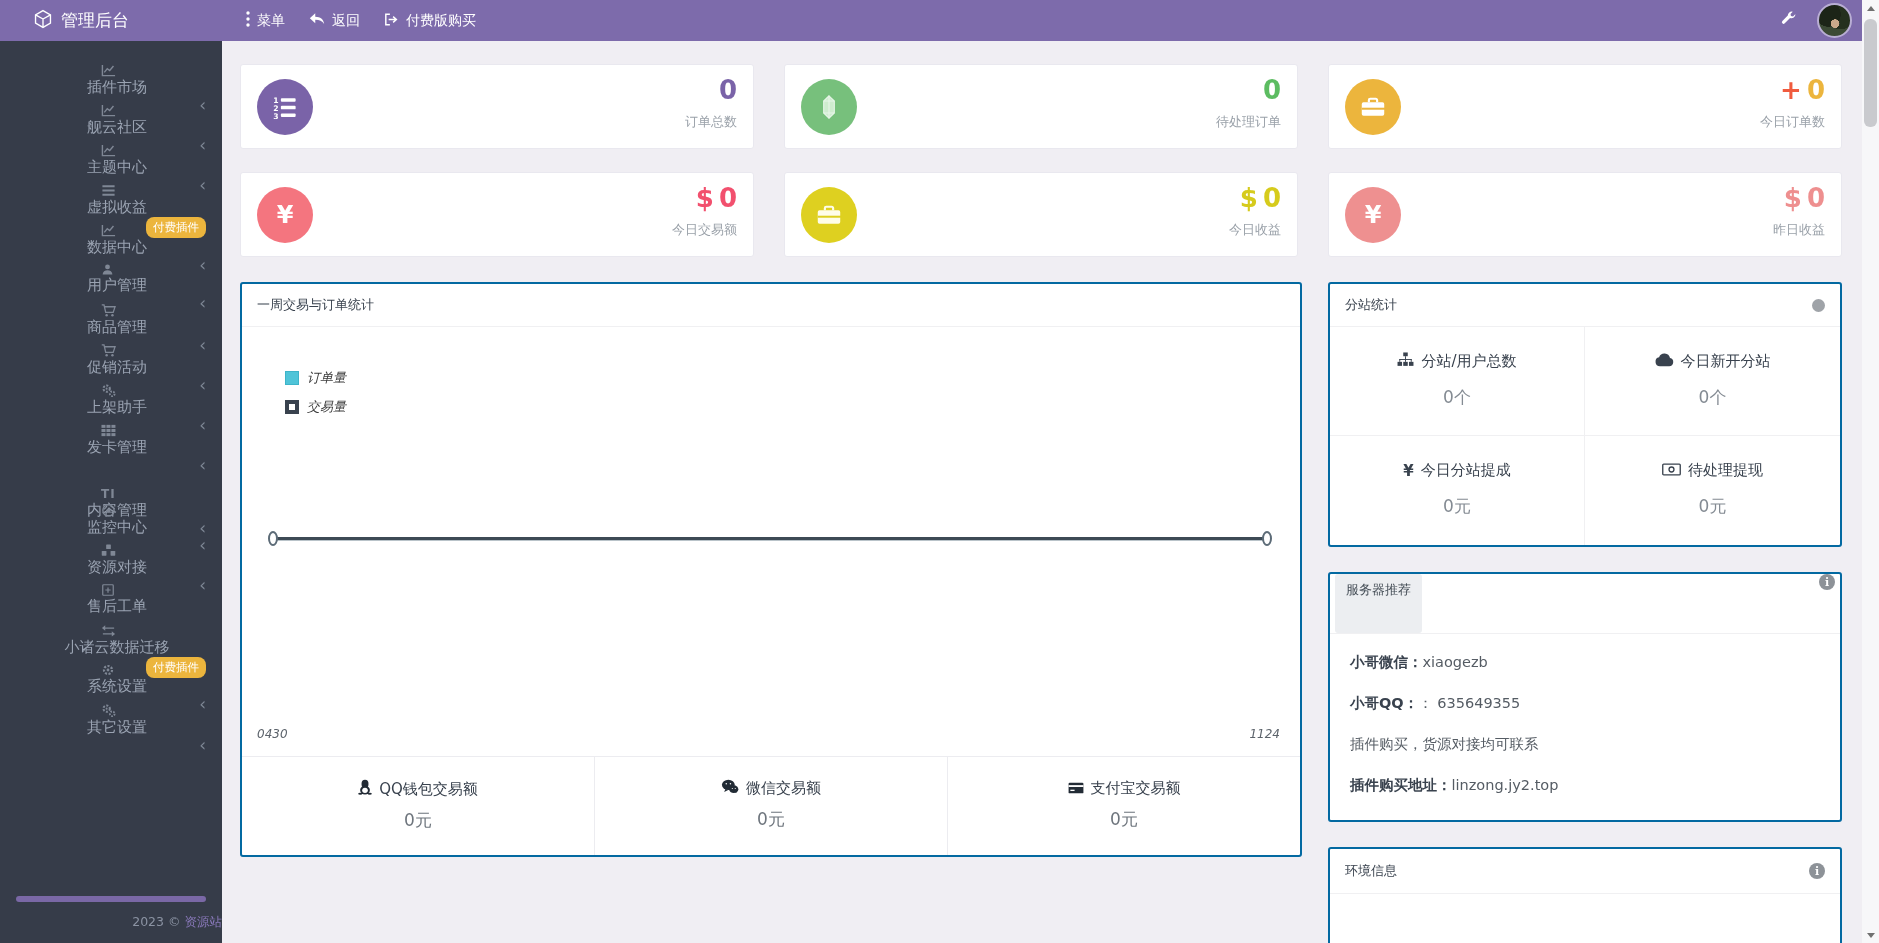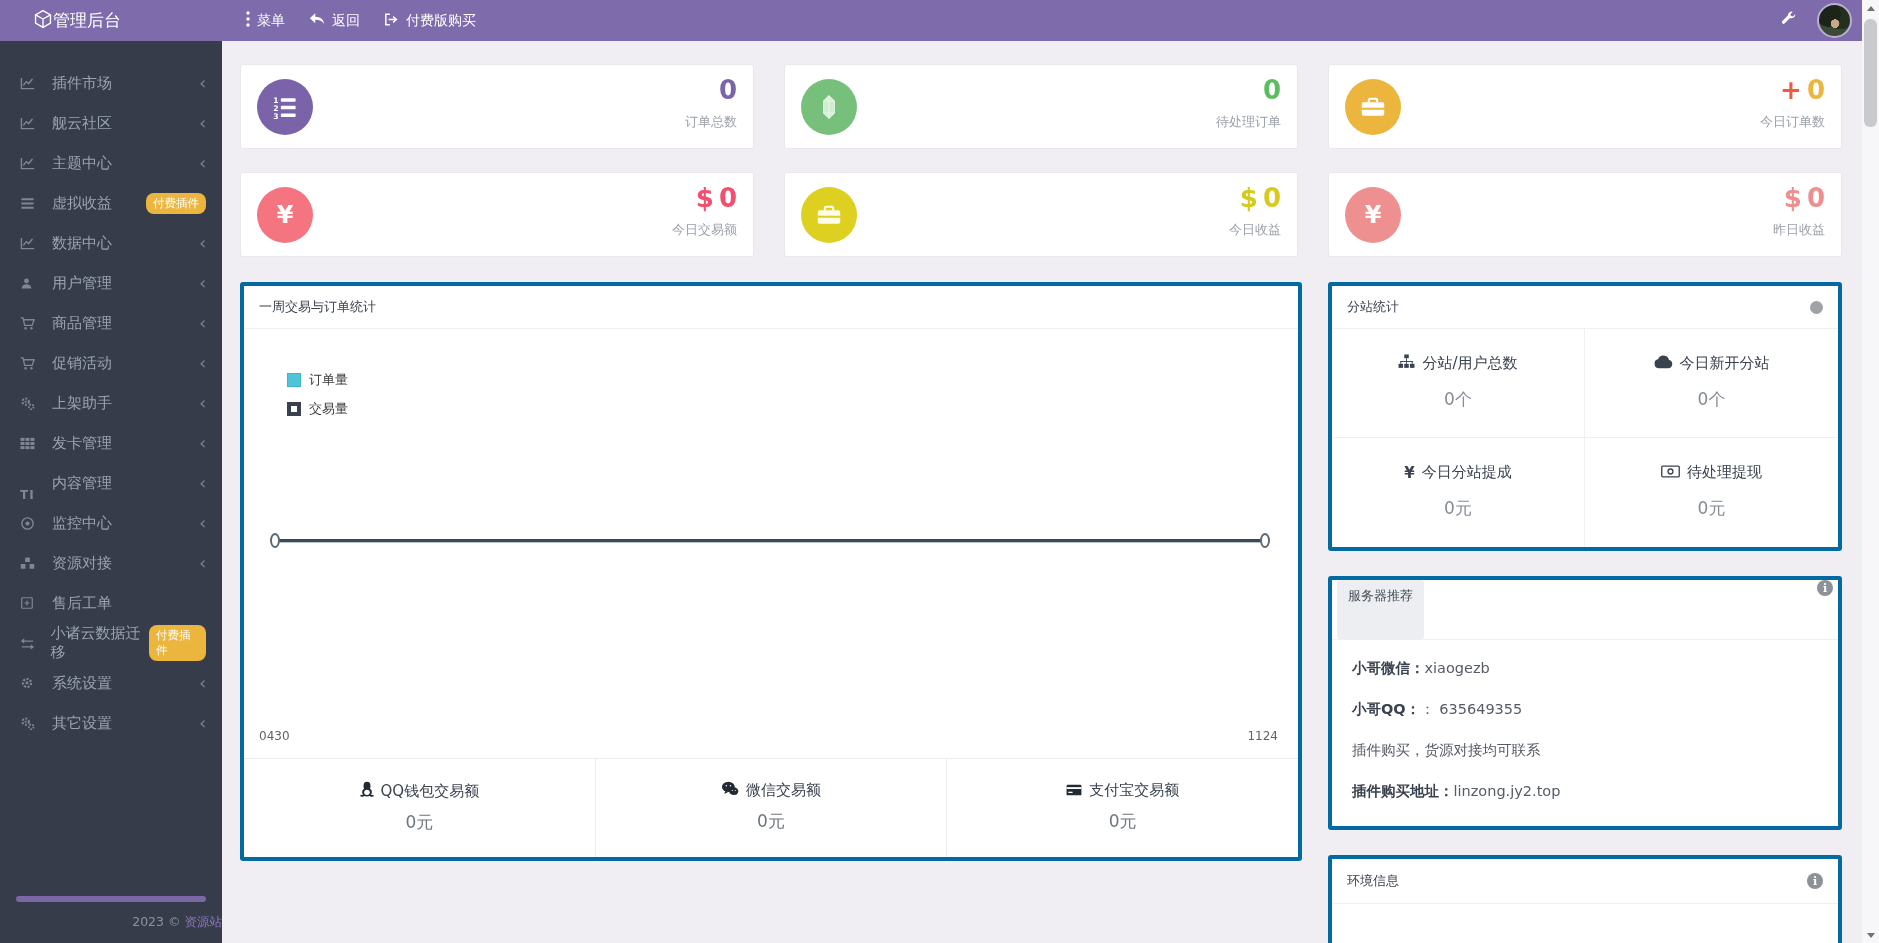--- a/index.html
+++ b/index.html
@@ -1,32 +1,32 @@
 <!DOCTYPE html>
 <html><head>
 <meta charset="utf-8">
 <style>
   * { margin:0; padding:0; box-sizing:border-box; }
   html,body { width:1879px; height:943px; overflow:hidden; background:#f0eef3;
     font-family:"DejaVu Sans","Liberation Sans",sans-serif; }
   .topbar { position:absolute; left:0; top:0; width:1862px; height:41px; background:#7d6bab;
     display:flex; align-items:center; color:#fff; z-index:5; }
-  .brand { width:222px; display:flex; align-items:center; gap:0; padding-left:33px; font-size:17px; }
+  .brand { width:222px; display:flex; align-items:center; gap:8px; padding-left:33px; font-size:17px; }
   .tb-item { display:flex; align-items:center; gap:7px; font-size:14px; margin-left:24px; cursor:pointer; }
   .tb-item:first-of-type { margin-left:4px; }
   .tb-right { margin-left:auto; display:flex; align-items:center; gap:20px; padding-right:10px; }
   .avatar { width:35px; height:35px; border-radius:50%; border:2px solid #b9aed4;
     background:
       radial-gradient(circle at 52% 60%, #c9a98a 0 17%, rgba(0,0,0,0) 18%),
       radial-gradient(circle at 30% 30%, #1c2417 0 40%, rgba(0,0,0,0) 41%),
       radial-gradient(circle at 70% 35%, #24301e 0 45%, rgba(0,0,0,0) 46%),
       radial-gradient(circle at 50% 50%, #3c4a35 0 70%, #222a20 100%); }
   
   .sidebar { position:absolute; left:0; top:41px; bottom:0; width:222px; background:#363c49; padding-top:22px; }
-  .side-item { height:40px; display:flex; align-items:center; padding:0 16px 0 20px; cursor:pointer; color:#9aa3b2; }
+  .side-item { height:40px; display:flex; align-items:center; padding:0 16px 0 20px; cursor:pointer; color:#9aa3b2;flex-direction:column; }
   .si-icon { width:24px; color:#7f8795; display:flex; align-items:center; }
   .si-label { font-size:15px; margin-left:8px; }
   .si-chevron { margin-left:auto; color:#7d8694; font-size:17px; line-height:1; }
   .si-badge { margin-left:auto; background:#ecb53d; color:#fff; font-size:11.5px; padding:3px 7px; border-radius:8px; }
   .ti-text { font-size:12px; font-weight:bold; letter-spacing:1px;margin-top:24px; }
   .side-footer { position:absolute; left:0; right:0; bottom:12px; text-align:right; }
   .side-bar-line { width:190px; height:6px; border-radius:3px; background:#7a68a6; margin:0 auto 12px auto; }
   .side-copy { font-size:12.5px; color:#8b93a3; }
   .side-copy a { color:#8a79bb; text-decoration:none; }
   
@@ -44,24 +44,24 @@
   .stat-prefix { margin-right:5px; }
   .stat-label { font-size:13px; color:#9aa1a9; margin-top:7px; }
   .ic-purple{background:#7a63a8;} .ic-green{background:#77c07c;} .ic-amber{background:#ecb53d;}
   .ic-pink{background:#f4757f;} .ic-yellow{background:#ded020;} .ic-salmon{background:#ee9090;}
   .sc-0 .stat-value{color:#7a63a8;} .sc-1 .stat-value{color:#5cbc61;}
   .sc-2 .stat-value{color:#ecb53d;} .sc-2 .stat-prefix{color:#f05b3e;}
   .sc-3 .stat-value{color:#f2506e;} .sc-4 .stat-value{color:#d6cb1c;} .sc-5 .stat-value{color:#ee8f8f;}
   .mid-amber{fill:#ecb53d;} .mid-yellow{fill:#ded020;}
   .columns { display:flex; gap:26px; margin-top:25px; align-items:flex-start; }
   .col-left { flex:1; } .col-right { width:514px; flex:none; }
-  .panel { background:#fff; border:4px solid #0369a1; border-radius:3px; }
+  .panel { background:#fff; border:2px solid #0369a1; border-radius:3px; }
   .panel-header { height:43px; display:flex; align-items:center; padding:0 15px;
     border-bottom:1px solid #f0f0f2; font-size:13px; color:#39424e; }
-  .chart-body { height:429px; position:relative; }
+  .chart-body { height:429px; position:relative;font-style:italic; }
   .legend { position:absolute; left:43px; top:42px; }
   .legend-row { display:flex; align-items:center; margin-bottom:11px; cursor:pointer; }
   .legend-box { width:14px; height:14px; }
   .legend-box.cyan { background:#4fc4d8; border:1px solid #3db4c9; }
   .legend-box.dark { background:#fff; border:4px solid #39424e; }
   .legend-label { font-size:13px; color:#3a3a3a; margin-left:8px; }
   .slider { position:absolute; left:28px; right:30px; top:204px; height:16px; }
   .slider-line { position:absolute; left:4px; right:4px; top:6px; height:3px; background:#3d4a55; box-shadow:0 1px 0 #b9c3c9; }
   .slider-handle { position:absolute; top:0; width:10px; height:15px; background:#fff;
     border:2px solid #5c6b77; border-radius:50%; cursor:ew-resize; }

